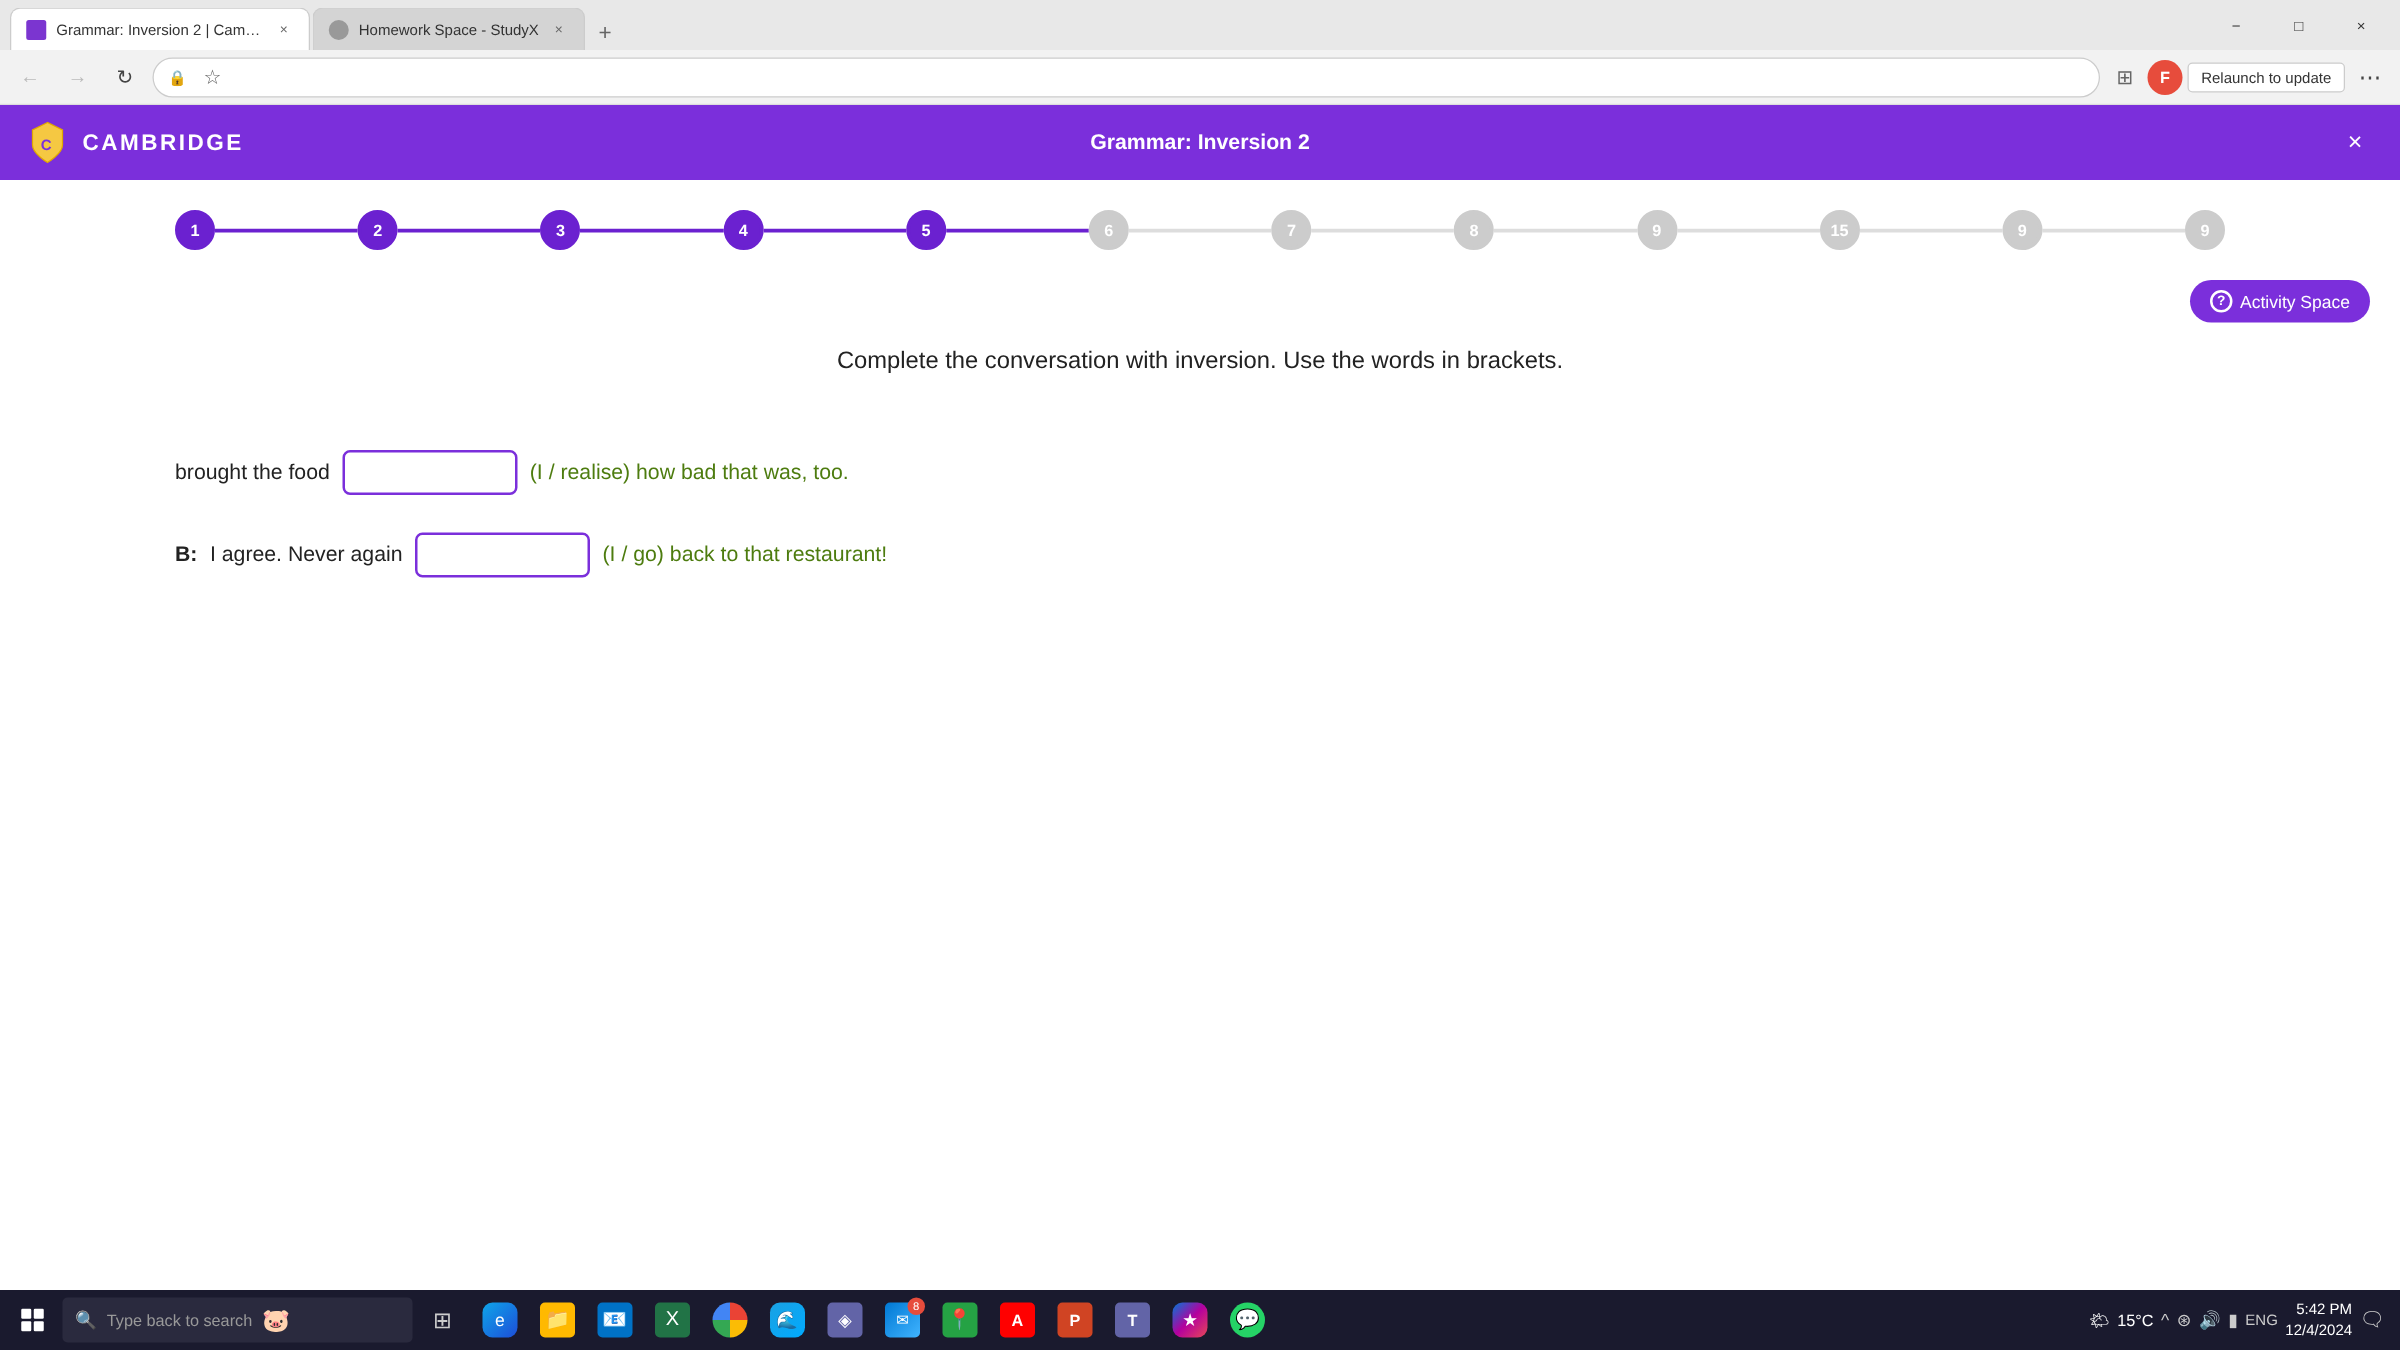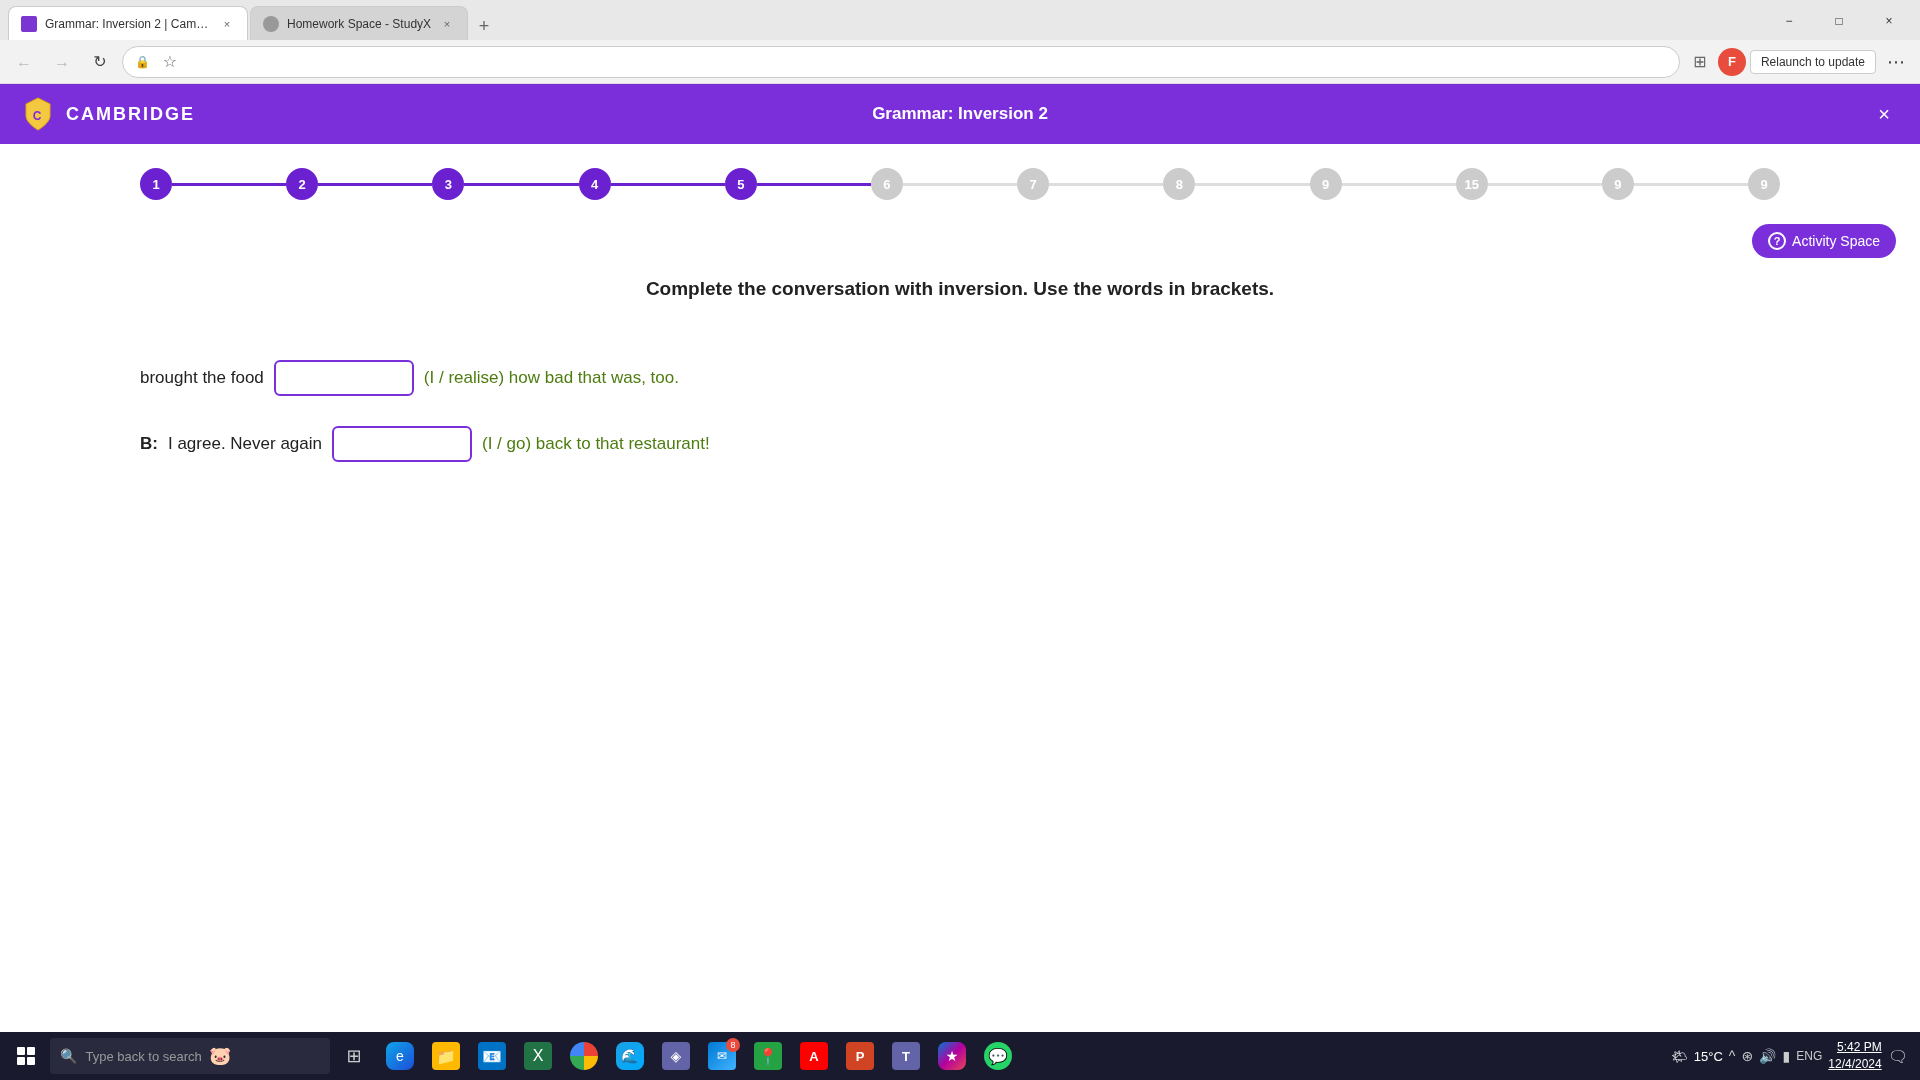--- a/index.html
+++ b/index.html
@@ -52,21 +52,21 @@
     .step-line { flex: 1; height: 3px; background: #6b21d0; }
     .step-line.inactive { background: #ddd; }
 
     
     .activity-help-container { display: flex; justify-content: flex-end; padding: 8px 24px 0; }
     .activity-help-btn { background: #7b2fdb; color: #fff; border: none; border-radius: 20px; padding: 8px 16px; font-size: 14px; cursor: pointer; display: flex; align-items: center; gap: 6px; }
     .help-icon { width: 18px; height: 18px; border-radius: 50%; border: 2px solid #fff; display: flex; align-items: center; justify-content: center; font-size: 11px; font-weight: bold; }
 
     
     .exercise-container { padding: 20px 140px 60px; }
-    .instruction { font-size: 19px; color: #222; text-align: center; margin-bottom: 60px; font-weight: 700; }
+    .instruction { font-size: 19px; color: #222; text-align: center; margin-bottom: 60px; font-weight: 400; }
 
     .dialogue { display: flex; flex-direction: column; gap: 20px; margin-top: 20px; }
     .dialogue-speaker { font-weight: 700; }
     .answer-input { border: 2px solid #7b2fdb; border-radius: 6px; height: 36px; width: 140px; padding: 0 8px; font-size: 15px; outline: none; }
     .hint { color: #4d7c0f; font-size: 17px; }
 
     
     .scrollable-area::-webkit-scrollbar { width: 14px; }
     .scrollable-area::-webkit-scrollbar-track { background: #f0f0f0; }
     .scrollable-area::-webkit-scrollbar-thumb { background: #ccc; border-radius: 7px; border: 2px solid #f0f0f0; }
@@ -75,21 +75,21 @@
     .taskbar { height: 48px; background: #1a1a2e; display: flex; align-items: center; padding: 0 4px; gap: 2px; flex-shrink: 0; }
     .start-btn { width: 44px; height: 44px; display: flex; align-items: center; justify-content: center; cursor: pointer; border-radius: 4px; }
     .start-icon { display: grid; grid-template-columns: 1fr 1fr; gap: 2px; width: 18px; height: 18px; }
     .start-icon-cell { background: #fff; border-radius: 1px; }
     .search-bar { background: #2a2a3e; border-radius: 4px; height: 36px; display: flex; align-items: center; padding: 0 10px; gap: 8px; min-width: 280px; cursor: text; }
     .search-bar-text { color: #999; font-size: 13px; }
     .search-magnify { color: #aaa; font-size: 14px; }
     .taskbar-app { width: 44px; height: 44px; display: flex; align-items: center; justify-content: center; cursor: pointer; border-radius: 4px; position: relative; }
     .taskbar-app-icon { width: 28px; height: 28px; border-radius: 4px; display: flex; align-items: center; justify-content: center; font-size: 16px; }
     .taskbar-right { margin-left: auto; display: flex; align-items: center; gap: 6px; padding-right: 8px; }
-    .taskbar-clock { color: #fff; font-size: 12px; text-align: right; line-height: 1.4; text-decoration: underline; }
+    .taskbar-clock { color: #fff; font-size: 12px; text-align: right; line-height: 1.4; }
     .taskbar-icons { display: flex; align-items: center; gap: 6px; }
     .taskbar-icon-sm { color: #ccc; font-size: 14px; cursor: pointer; }
     .taskbar-weather { display: flex; align-items: center; gap: 6px; color: #fff; font-size: 13px; }
     .icon-outlook { background: #0072c6; color: #fff; }
     .icon-edge2 { background: linear-gradient(135deg, #0078d7, #00b4ff); }
   </style>
 </head>
 <body>
 
 <div class="browser-frame">

